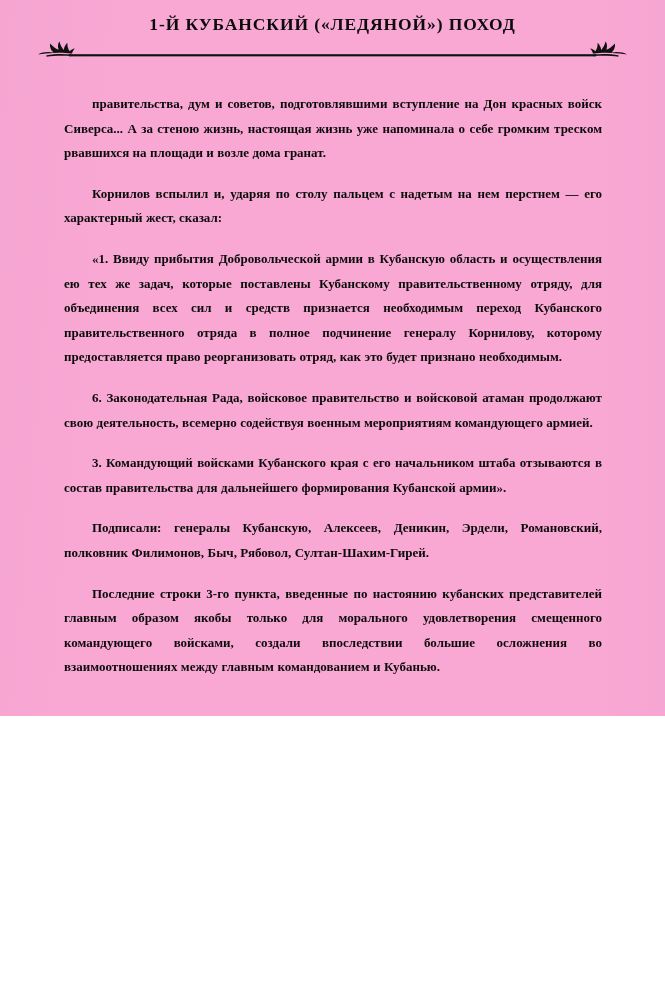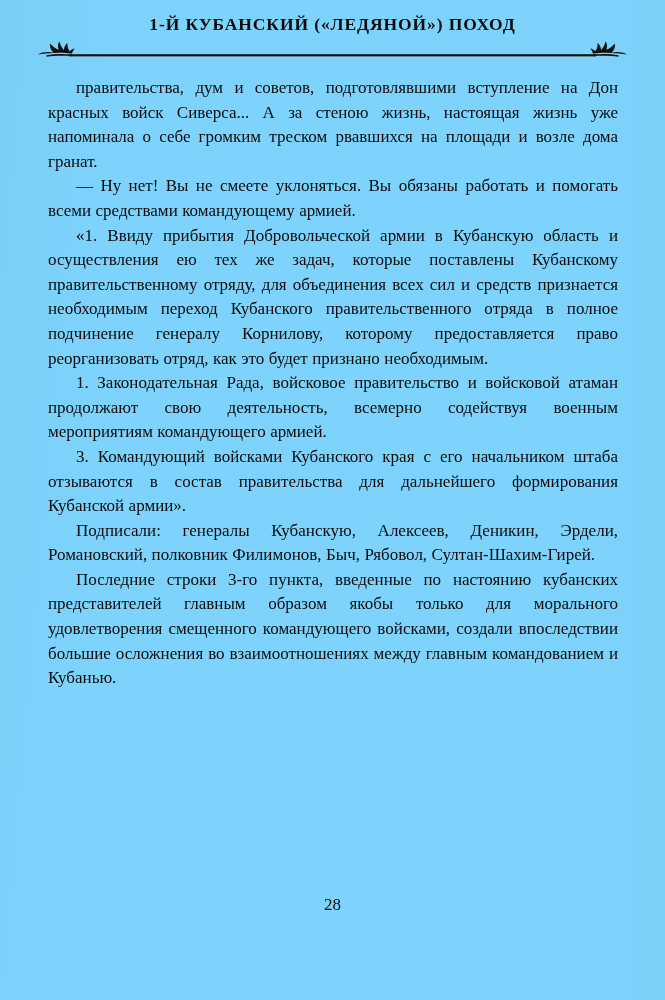--- a/index.html
+++ b/index.html
@@ -5,23 +5,23 @@
 <style>
   html, body {
     margin: 0;
     padding: 0;
     background: #ffffff;
   }
 
   .page {
     position: relative;
     width: 665px;
-    height: 1000px;
+    height: 716px;
     margin: 0 auto;
-    background: #7dd3fc;
+    background: #f9a8d4;
     overflow: hidden;
     font-family: "Liberation Serif", "DejaVu Serif", serif;
     color: #0b0b0b;
     -webkit-font-smoothing: none;
   }
 
   
   .paper-tint {
     position: absolute;
     inset: 0;
@@ -61,28 +61,29 @@
 
   
   .textblock {
     position: absolute;
     top: 76px;
     left: 48px;
     width: 570px;
   }
 
   .para {
-    margin: 0;
-    font-size: 17px;
+    margin: 16px;
+    font-size: 13px;
     line-height: 24.6px;
     text-align: justify;
     text-justify: inter-word;
     text-indent: 28px;
     hyphens: manual;
     word-spacing: 0.2px;
+    font-weight: bold;
   }
 
   
 
   
   .folio {
     position: absolute;
     top: 894px;
     left: 0;
     right: 0;
@@ -137,23 +138,23 @@
                  L34.6 13.6
                  C28.0 12.3, 19.0 12.4, 10.0 13.6
                  C7.0 14.0, 4.2 14.4, 2 14.4 Z"></path>
         <path d="M10.5 15.2 C18 13.9, 28 13.7, 35.5 14.6 L35.5 16.2 C28 15.4, 18 15.6, 10.5 16.8 Z"></path>
       </g>
     </svg>
   </div>
 
   <div class="textblock">
     <p class="para">правительства, дум и советов, подготовлявшими вступление на Дон красных войск Сиверса... А за стеною жизнь, настоящая жизнь уже напоминала о себе громким треском рвавшихся на площади и возле дома гранат.</p>
-    <p class="para">— Ну нет! Вы не смеете уклоняться. Вы обязаны работать и помогать всеми средствами командующему армией.</p>
+    <p class="para">Корнилов вспылил и, ударяя по столу пальцем с надетым на нем перстнем — его характерный жест, сказал:</p>
     <p class="para">«1. Ввиду прибытия Добровольческой армии в Кубанскую область и осуществления ею тех же задач, которые поставлены Кубанскому правительственному отряду, для объединения всех сил и средств признается необходимым переход Кубанского правительственного отряда в полное подчинение генералу Корнилову, которому предоставляется право реорганизовать отряд, как это будет признано необходимым.</p>
-    <p class="para">1. Законодательная Рада, войсковое правительство и войсковой атаман продолжают свою деятельность, всемерно содействуя военным мероприятиям командующего армией.</p>
+    <p class="para">6. Законодательная Рада, войсковое правительство и войсковой атаман продолжают свою деятельность, всемерно содействуя военным мероприятиям командующего армией.</p>
     <p class="para">3. Командующий войсками Кубанского края с его начальником штаба отзываются в состав правительства для дальнейшего формирования Кубанской армии».</p>
     <p class="para">Подписали: генералы Кубанскую, Алексеев, Деникин, Эрдели, Романовский, полковник Филимонов, Быч, Рябовол, Султан-Шахим-Гирей.</p>
     <p class="para">Последние строки 3-го пункта, введенные по настоянию кубанских представителей главным образом якобы только для морального удовлетворения смещенного командующего войсками, создали впоследствии большие осложнения во взаимоотношениях между главным командованием и Кубанью.</p>
   </div>
 
   <div class="folio">28</div>
 
 </div>
 
 </body></html>

